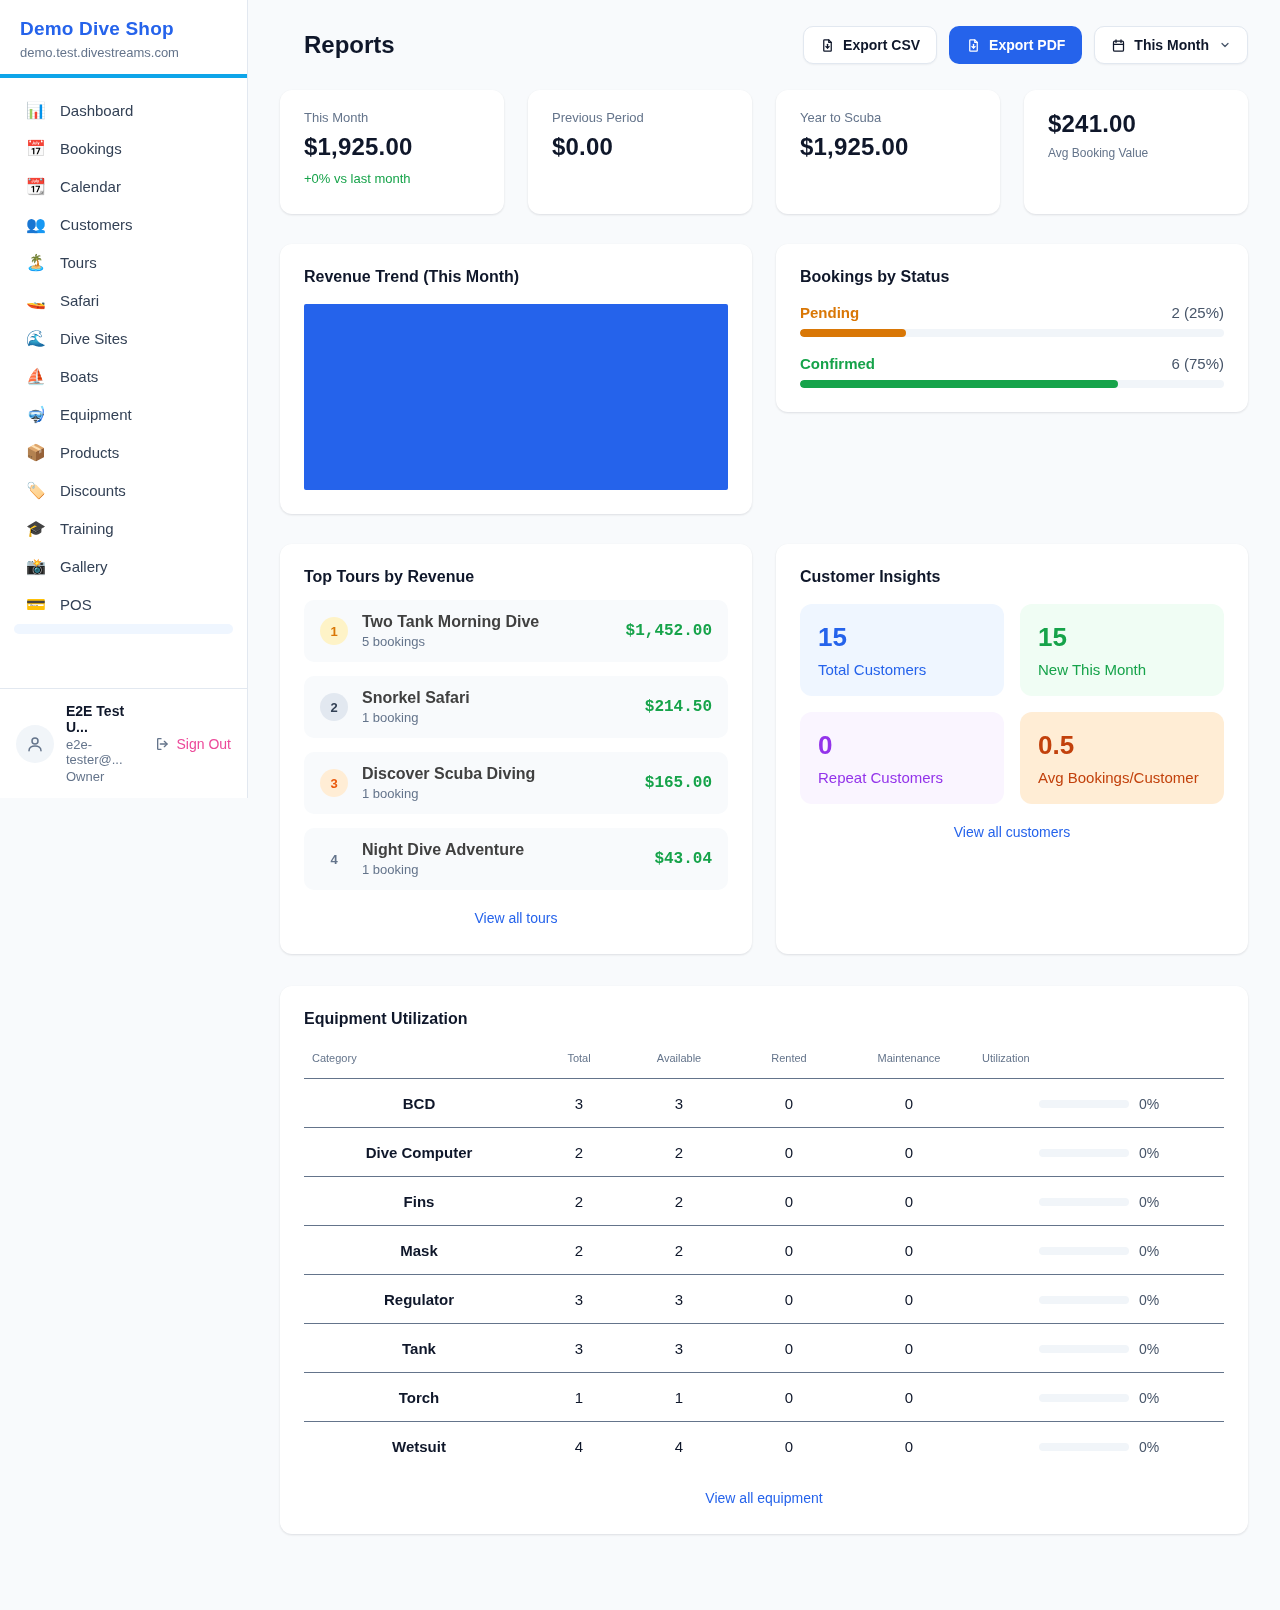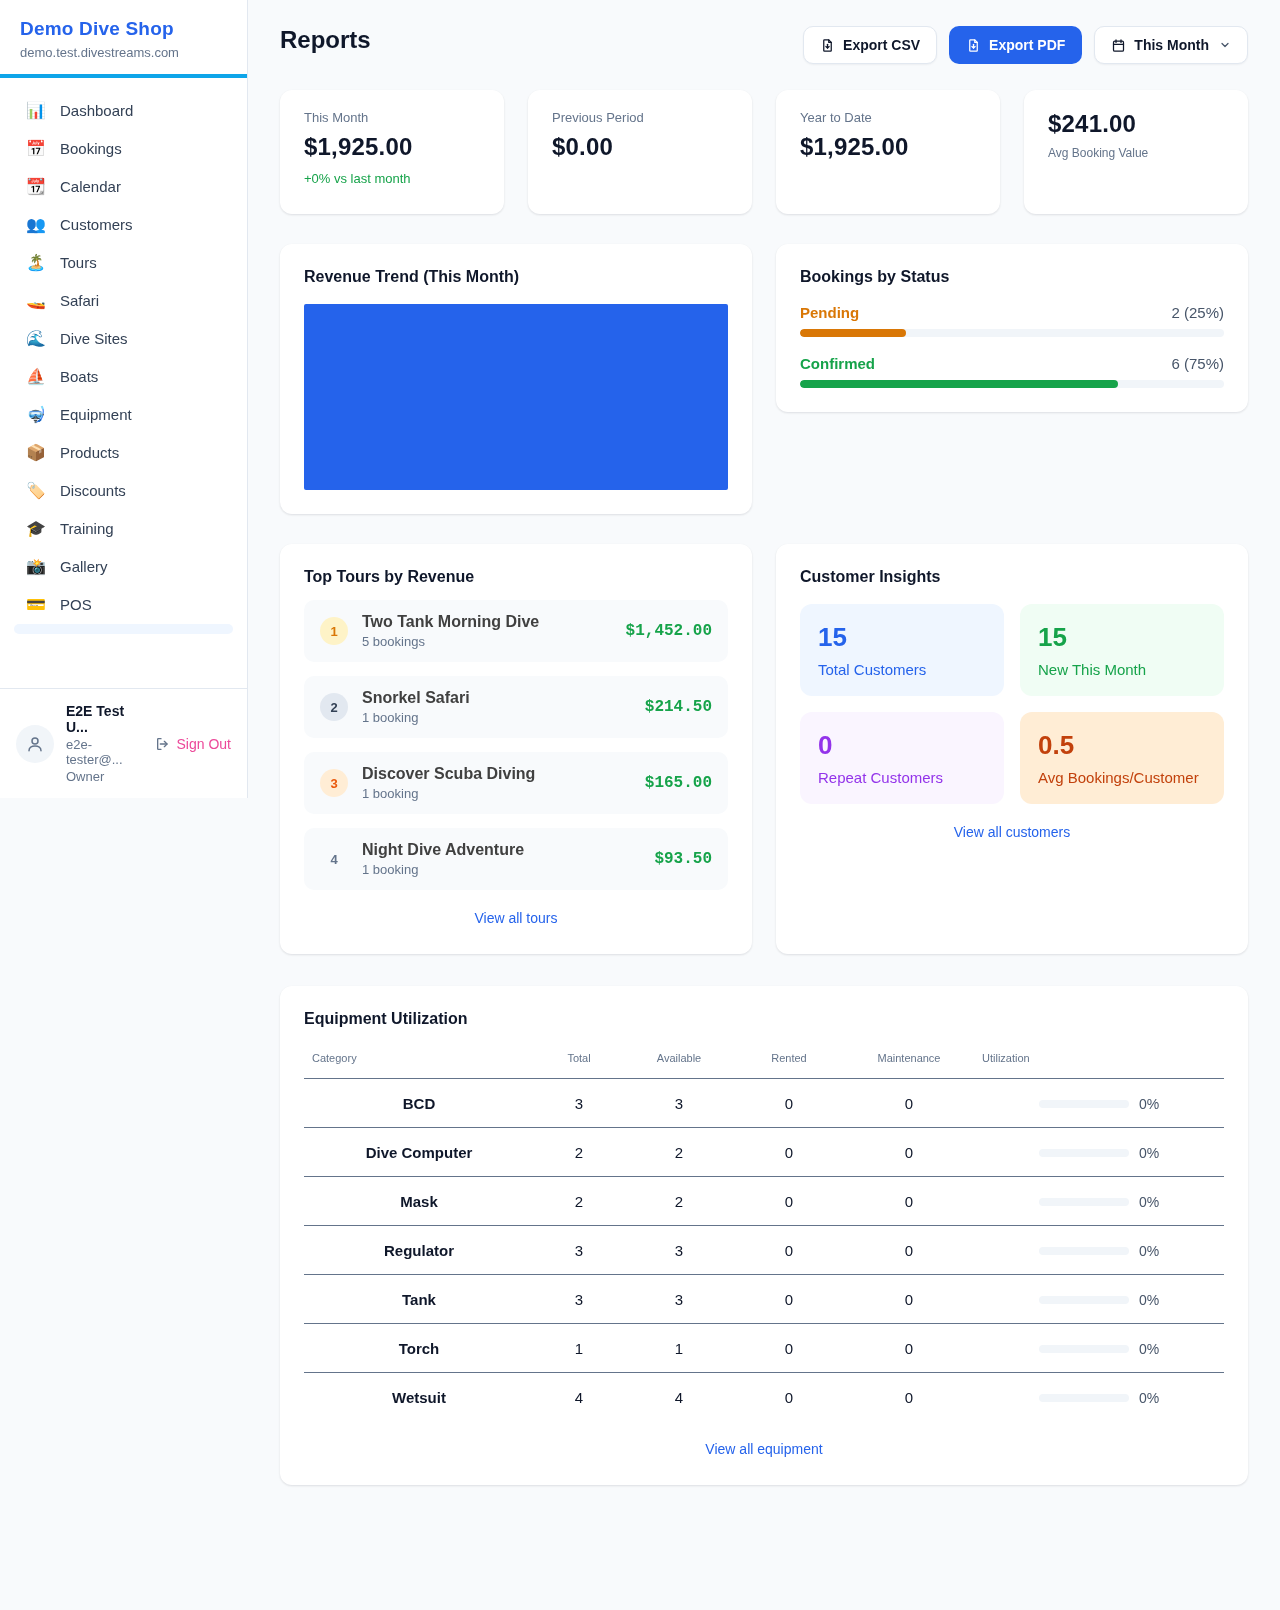--- a/index.html
+++ b/index.html
@@ -44,21 +44,21 @@
   }
   .sb-user-meta { flex: 1 1 auto; min-width: 0; }
   .sb-user-name { font-size: 14px; font-weight: 700; color:#0f172a; }
   .sb-user-email, .sb-user-role { font-size: 13px; color: #64748b; margin-top: 2px; }
   .sb-signout {
     display:flex; align-items:center; gap:6px;
     color:#ec4899; font-size:14px; cursor:pointer; white-space:nowrap;
   }
   
   .main { margin-left: 248px; padding: 26px 32px 40px 32px; }
-  .page-head { display:flex; justify-content:space-between; }
+  .page-head { display:flex; align-items:center; justify-content:space-between;margin-left:24px; }
   .page-title { font-size: 24px; font-weight: 800; color:#0f172a; }
   .head-actions { display:flex; gap:12px; }
   .btn {
     height: 38px; border-radius: 10px; padding: 0 16px;
     display: inline-flex; align-items: center; gap: 8px;
     font-size: 14px; font-weight: 600; cursor: pointer; border: 1px solid transparent;
     background: #fff;
   }
   .btn-outline { border-color:#e2e8f0; color:#0f172a; box-shadow: 0 1px 2px rgba(15,23,42,.05); }
   .btn-primary { background:#2563eb; color:#fff; }
@@ -276,21 +276,21 @@
     <div class="card stat-card">
       <div class="stat-label">This Month</div>
       <div class="stat-value">$1,925.00</div>
       <div class="stat-delta">+0% vs last month</div>
     </div>
     <div class="card stat-card">
       <div class="stat-label">Previous Period</div>
       <div class="stat-value">$0.00</div>
     </div>
     <div class="card stat-card">
-      <div class="stat-label">Year to Date</div>
+      <div class="stat-label">Year to Scuba</div>
       <div class="stat-value">$1,925.00</div>
     </div>
     <div class="card stat-card reverse">
       <div class="stat-value">$241.00</div>
       <div class="stat-label">Avg Booking Value</div>
     </div>
   </div>
 
   <div class="two-col">
     <div class="card" style="padding:24px;">
@@ -350,21 +350,21 @@
         </div>
         <div class="tour-revenue">$165.00</div>
       </div>
 
       <div class="tour-row">
         <div class="rank">4</div>
         <div class="tour-meta">
           <div class="tour-name">Night Dive Adventure</div>
           <div class="tour-bookings">1 booking</div>
         </div>
-        <div class="tour-revenue">$93.50</div>
+        <div class="tour-revenue">$43.04</div>
       </div>
 
       <a class="view-link">View all tours</a>
     </div>
 
     <div class="card" style="padding:24px;">
       <div class="section-title">Customer Insights</div>
       <div class="insight-grid">
         <div class="tile tile-blue">
           <div class="tile-value">15</div>
@@ -417,20 +417,31 @@
           <td class="c-total">2</td>
           <td class="c-avail">2</td>
           <td class="c-rent">0</td>
           <td class="c-maint">0</td>
           <td class="c-util"><span class="util-wrap">
                 <span class="util-track"><span class="util-fill" style="width: 0%;"></span></span>
                 <span class="util-pct">0%</span>
               </span></td>
         </tr>
         <tr>
+          <td class="cat">Fins</td>
+          <td class="c-total">2</td>
+          <td class="c-avail">2</td>
+          <td class="c-rent">0</td>
+          <td class="c-maint">0</td>
+          <td class="c-util"><span class="util-wrap">
+                <span class="util-track"><span class="util-fill" style="width: 0%;"></span></span>
+                <span class="util-pct">0%</span>
+              </span></td>
+        </tr>
+        <tr>
           <td class="cat">Mask</td>
           <td class="c-total">2</td>
           <td class="c-avail">2</td>
           <td class="c-rent">0</td>
           <td class="c-maint">0</td>
           <td class="c-util"><span class="util-wrap">
                 <span class="util-track"><span class="util-fill" style="width: 0%;"></span></span>
                 <span class="util-pct">0%</span>
               </span></td>
         </tr>

